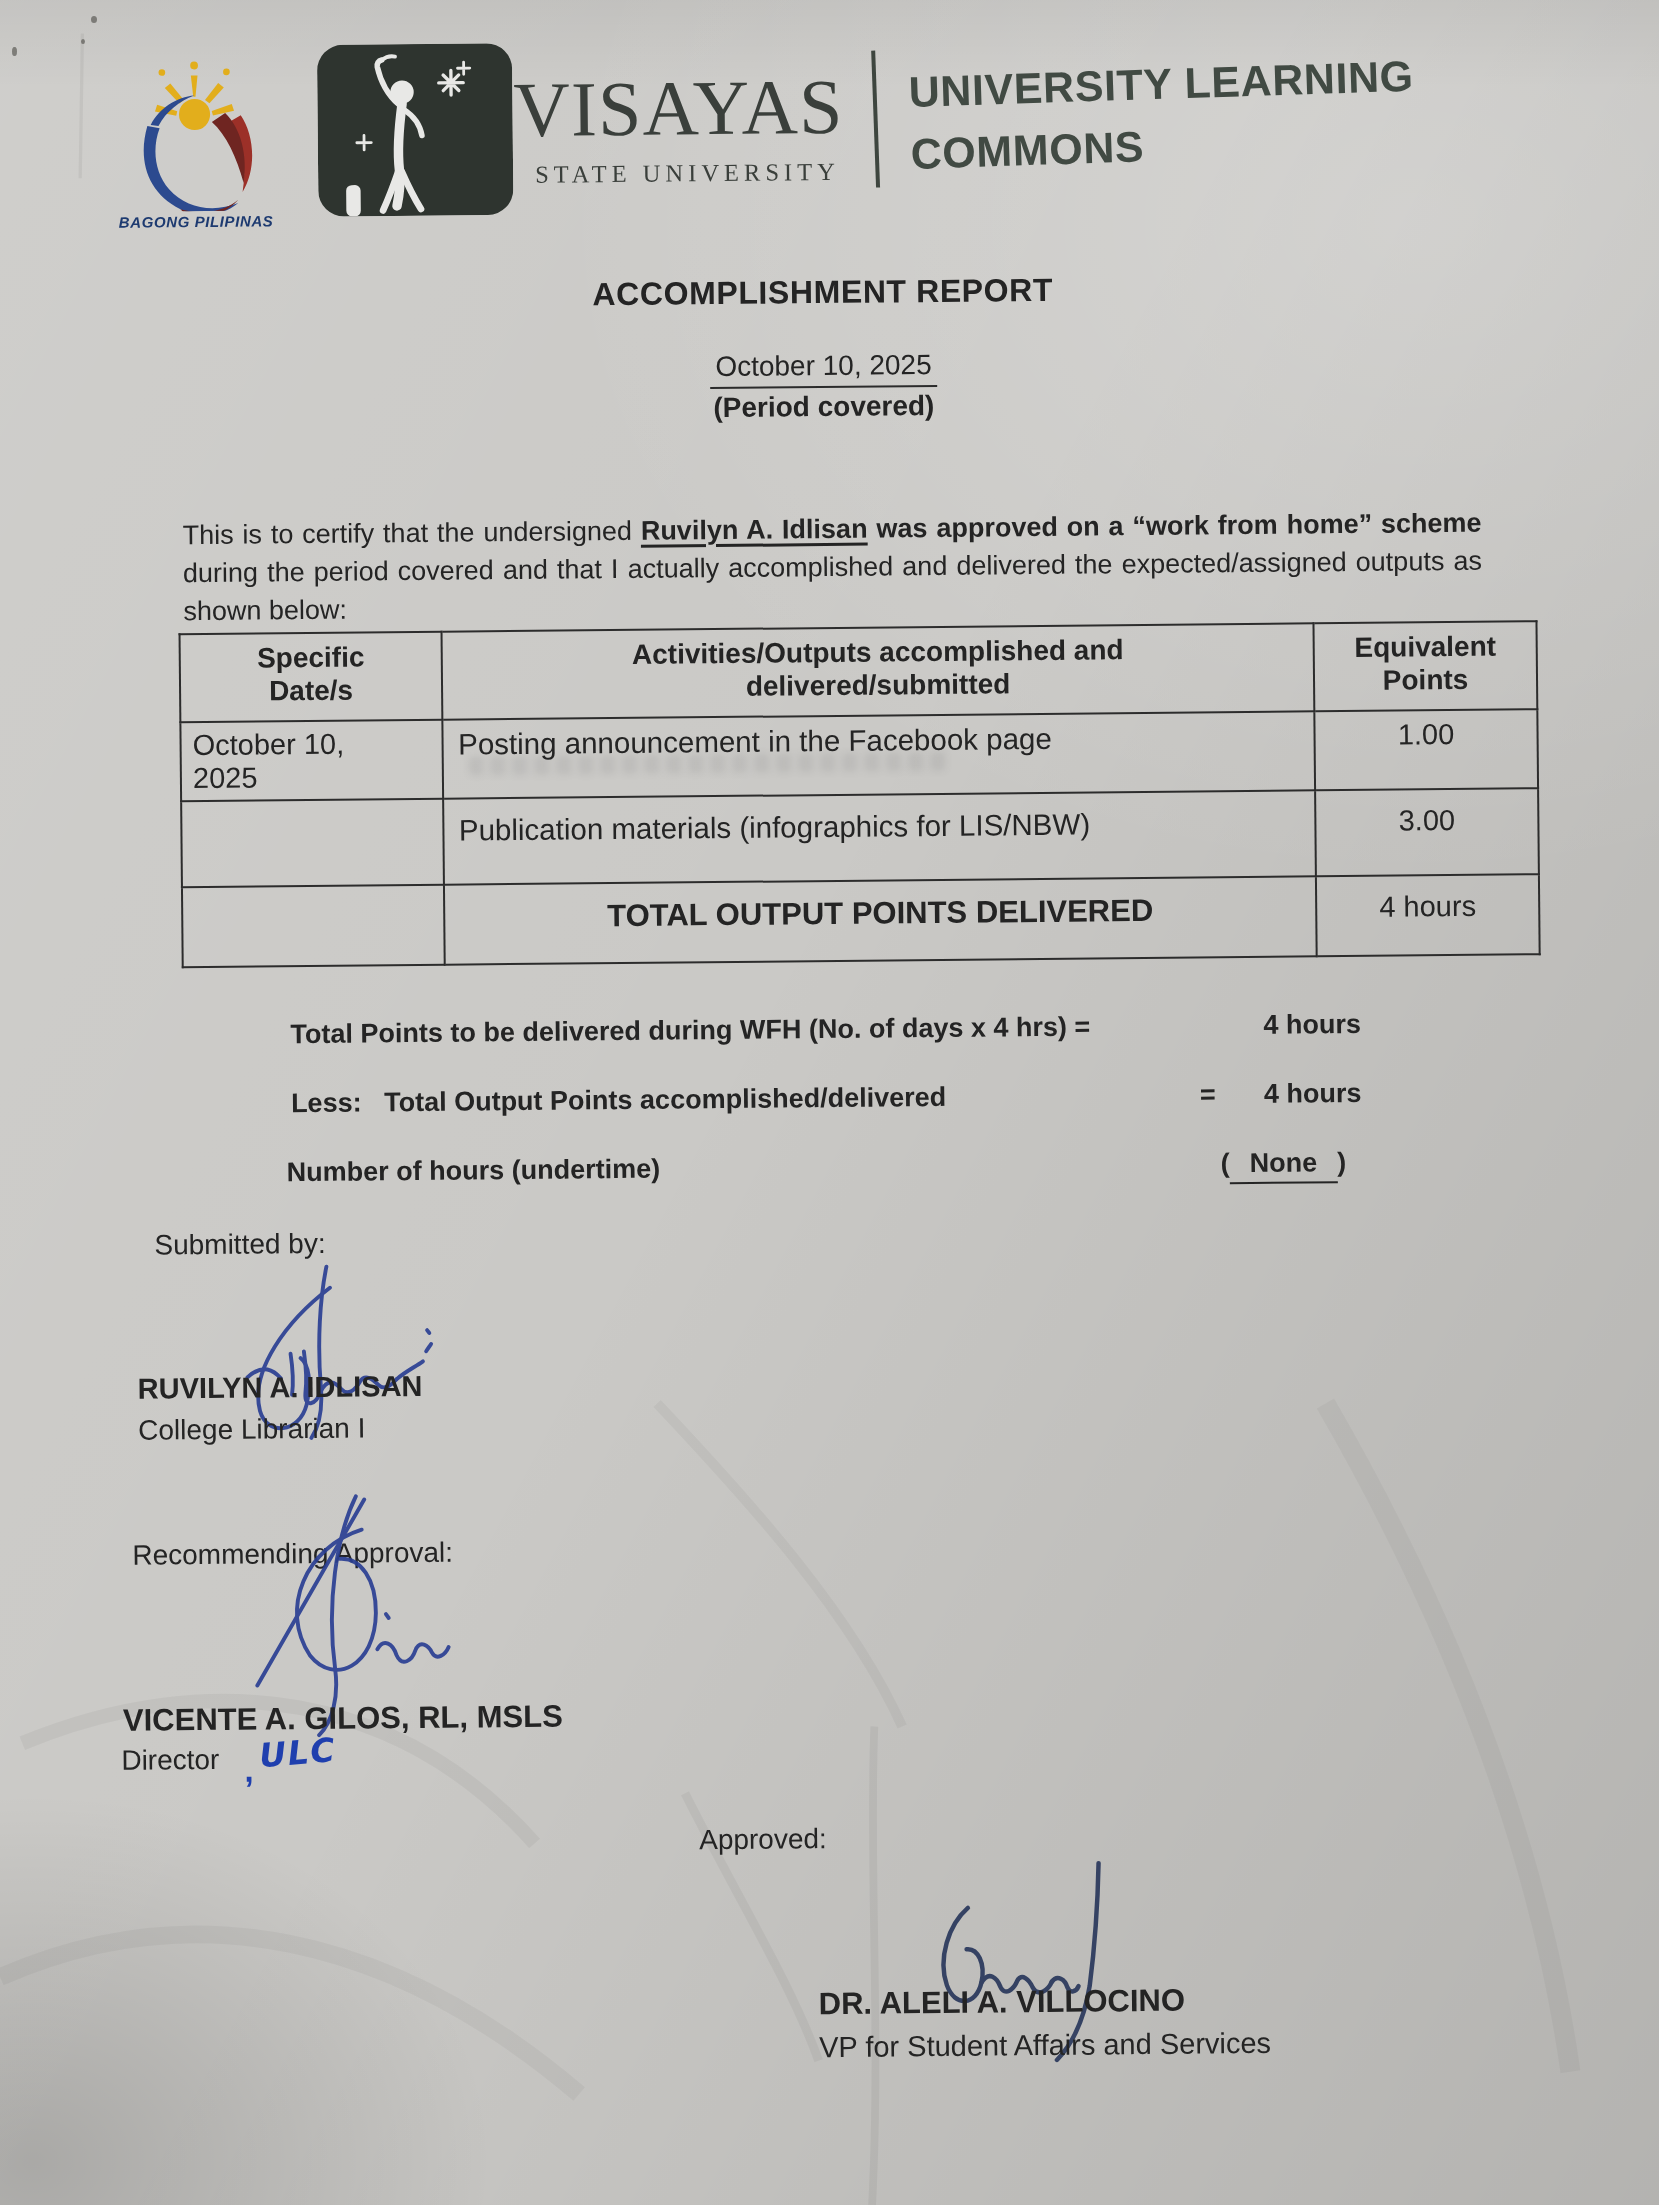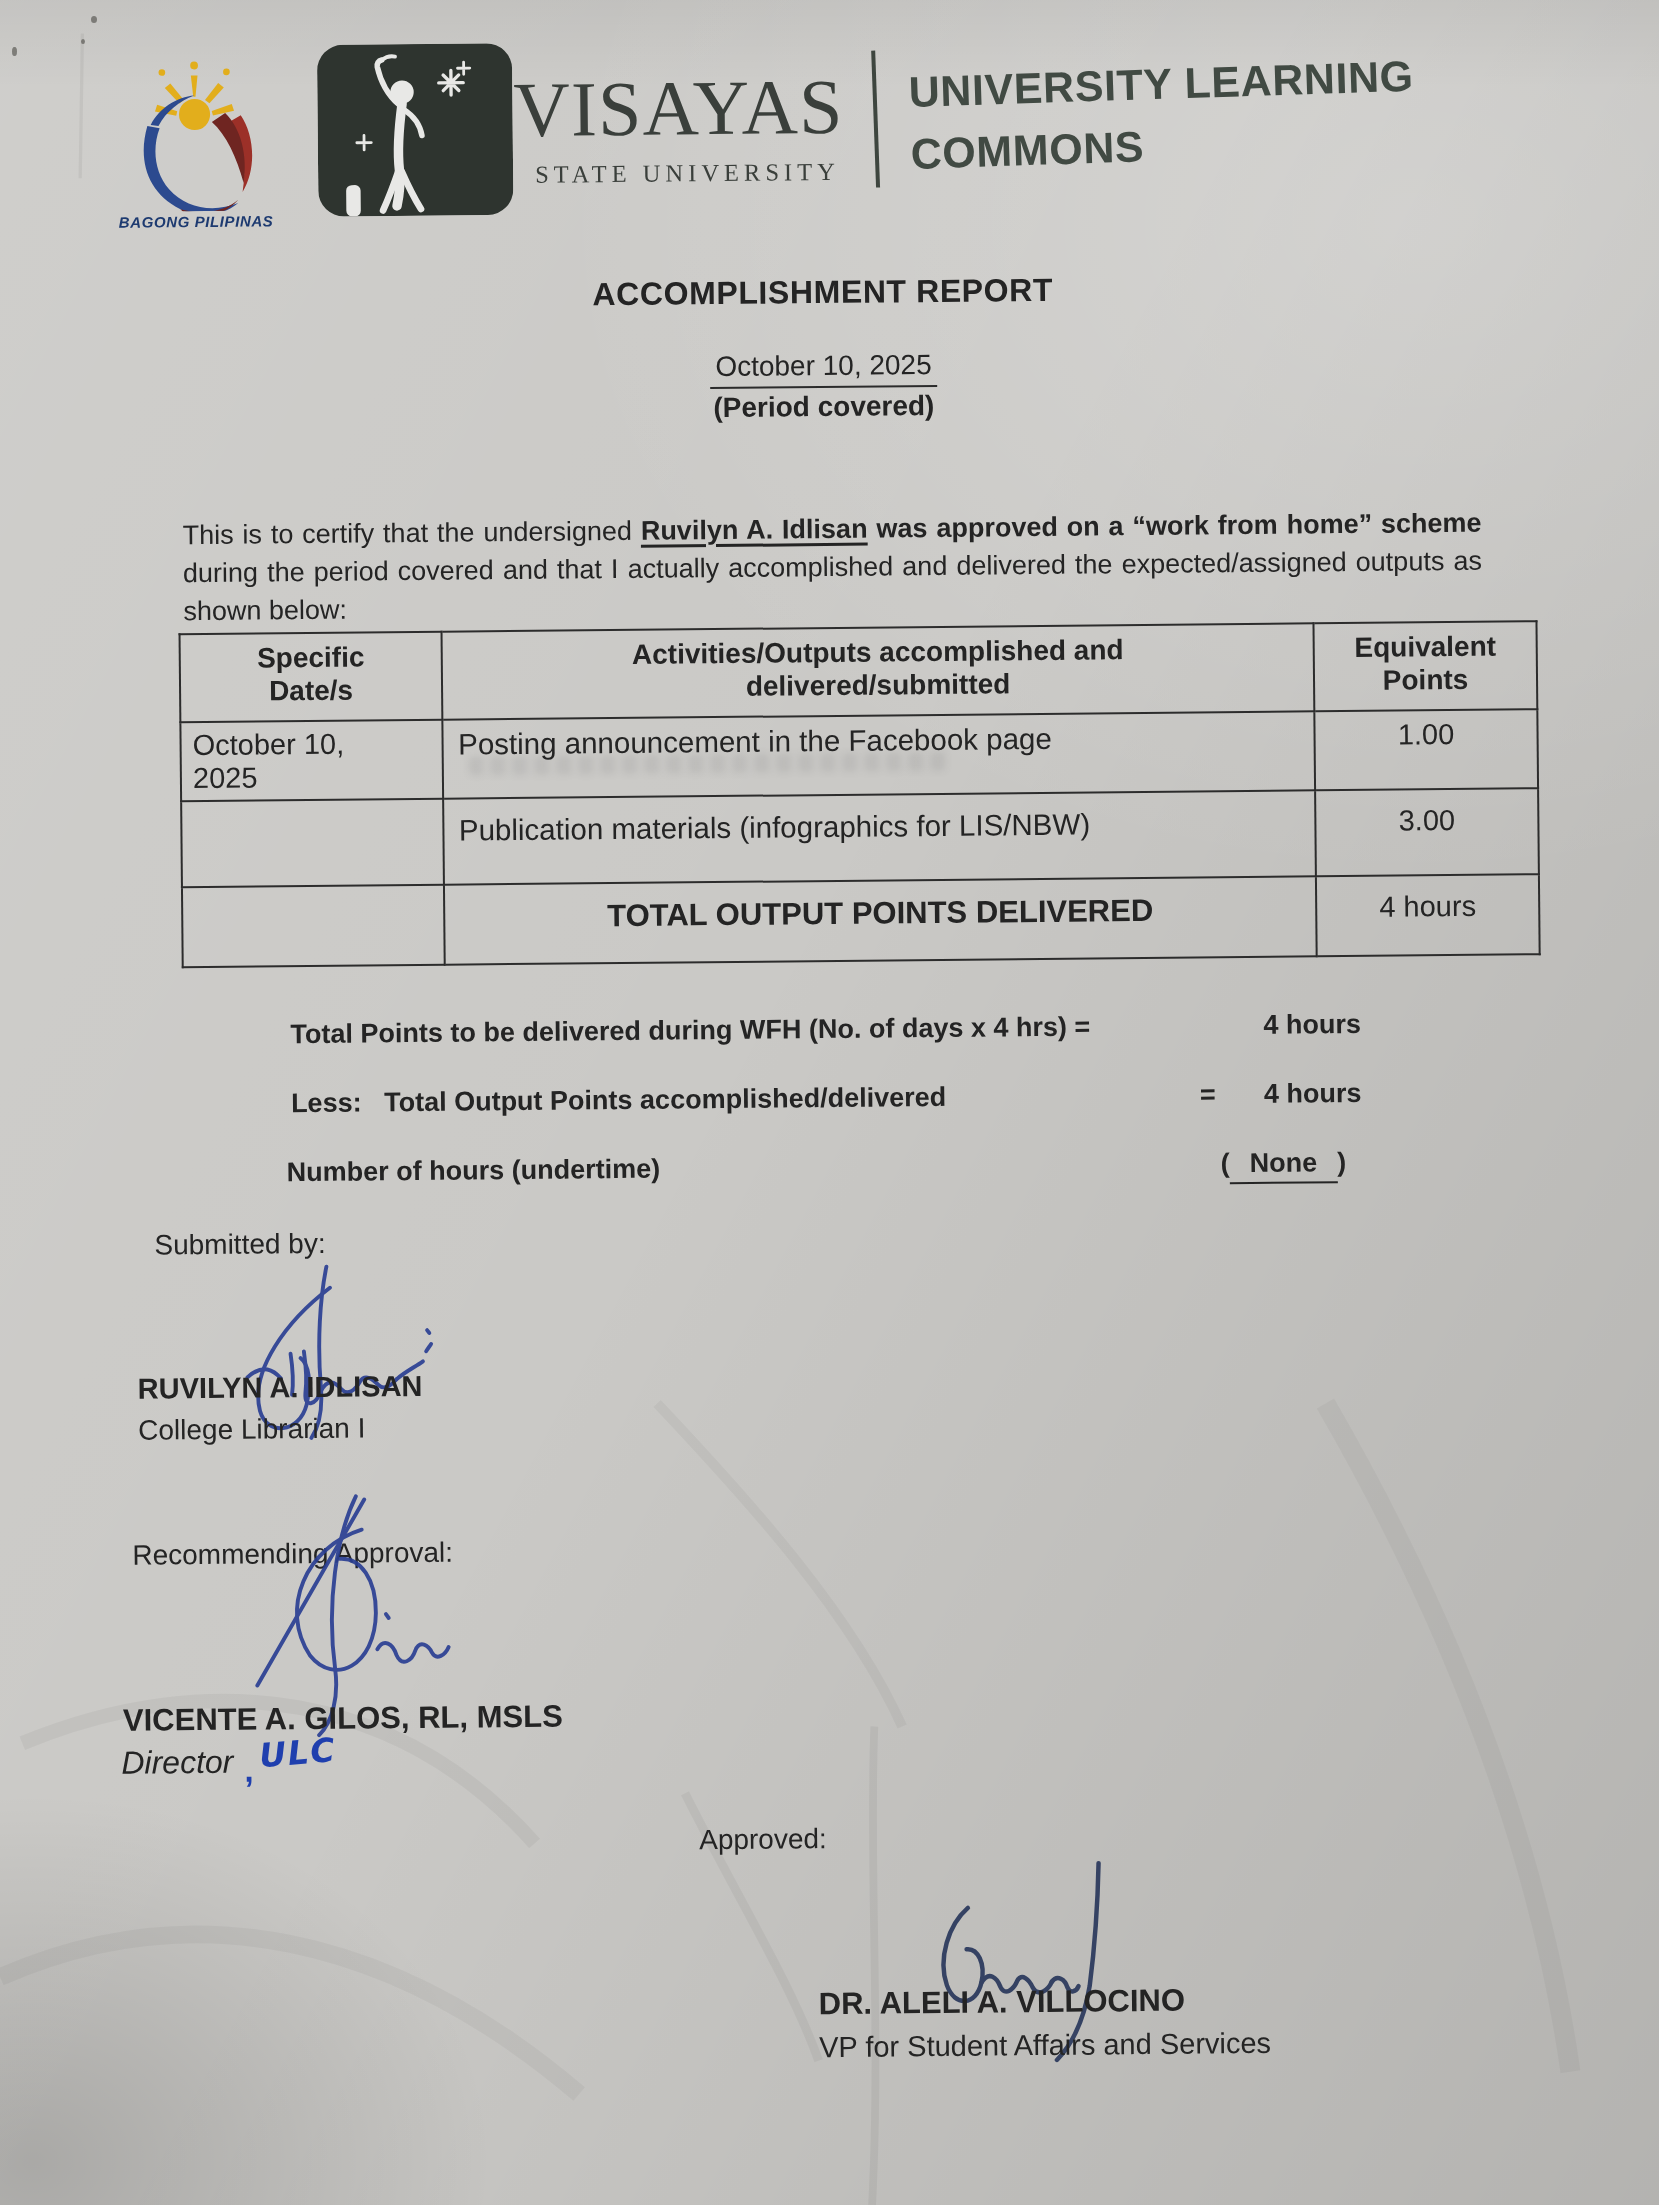--- a/index.html
+++ b/index.html
@@ -62,21 +62,21 @@
 
   
   .heading { font-size:28px; }
   .h-sub { left:152px; top:1223px; }
   .h-rec { left:127px; top:1533px; }
   .h-app { left:691px; top:1823px; }
   .sig-name { font-weight:bold; }
   .n1 { left:134px; top:1366px; font-size:29px; }
   .t1 { left:134px; top:1408px; font-size:28px; }
   .n2 { left:116px; top:1696px; font-size:31px; }
-  .t2 { left:114px; top:1738px; font-size:32px;font-style:italic; }
+  .t2 { left:114px; top:1738px; font-size:28px; }
   .n3 { left:809px; top:1986px; font-size:31px; }
   .t3 { left:809px; top:2031px; font-size:29px; }
   .sig1 { left:178px; top:1254px; }
   .sig2 { left:234px; top:1486px; }
   .sig3 { left:906px; top:1859px; }
   .ulc-hand { left:252px; top:1728px; font-size:33px; font-weight:bold; font-style:italic; letter-spacing:1.7px; color:#1f3fae; transform:rotate(-4deg); font-family:"DejaVu Sans", sans-serif; }
   .ulc-comma { left:237px; top:1746px; font-size:33px; font-weight:bold; color:#1f3fae; }
 
   .speck { position:absolute; border-radius:50%; background:#55534f; opacity:.65; }
   .creases { position:absolute; left:0; top:0; pointer-events:none; }

